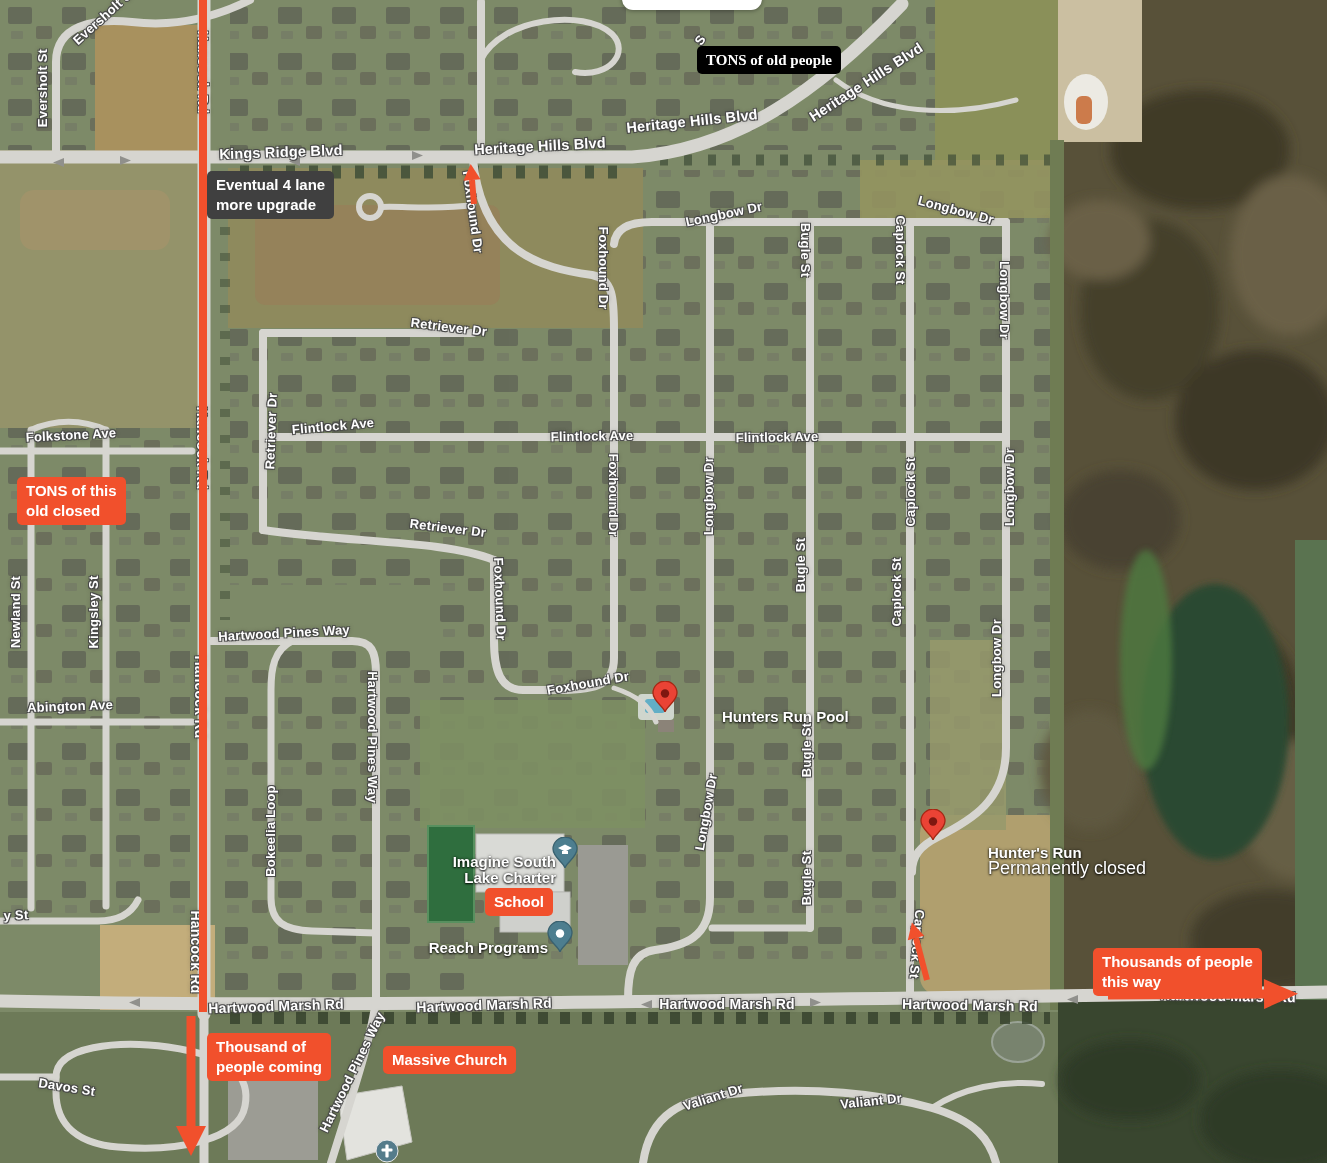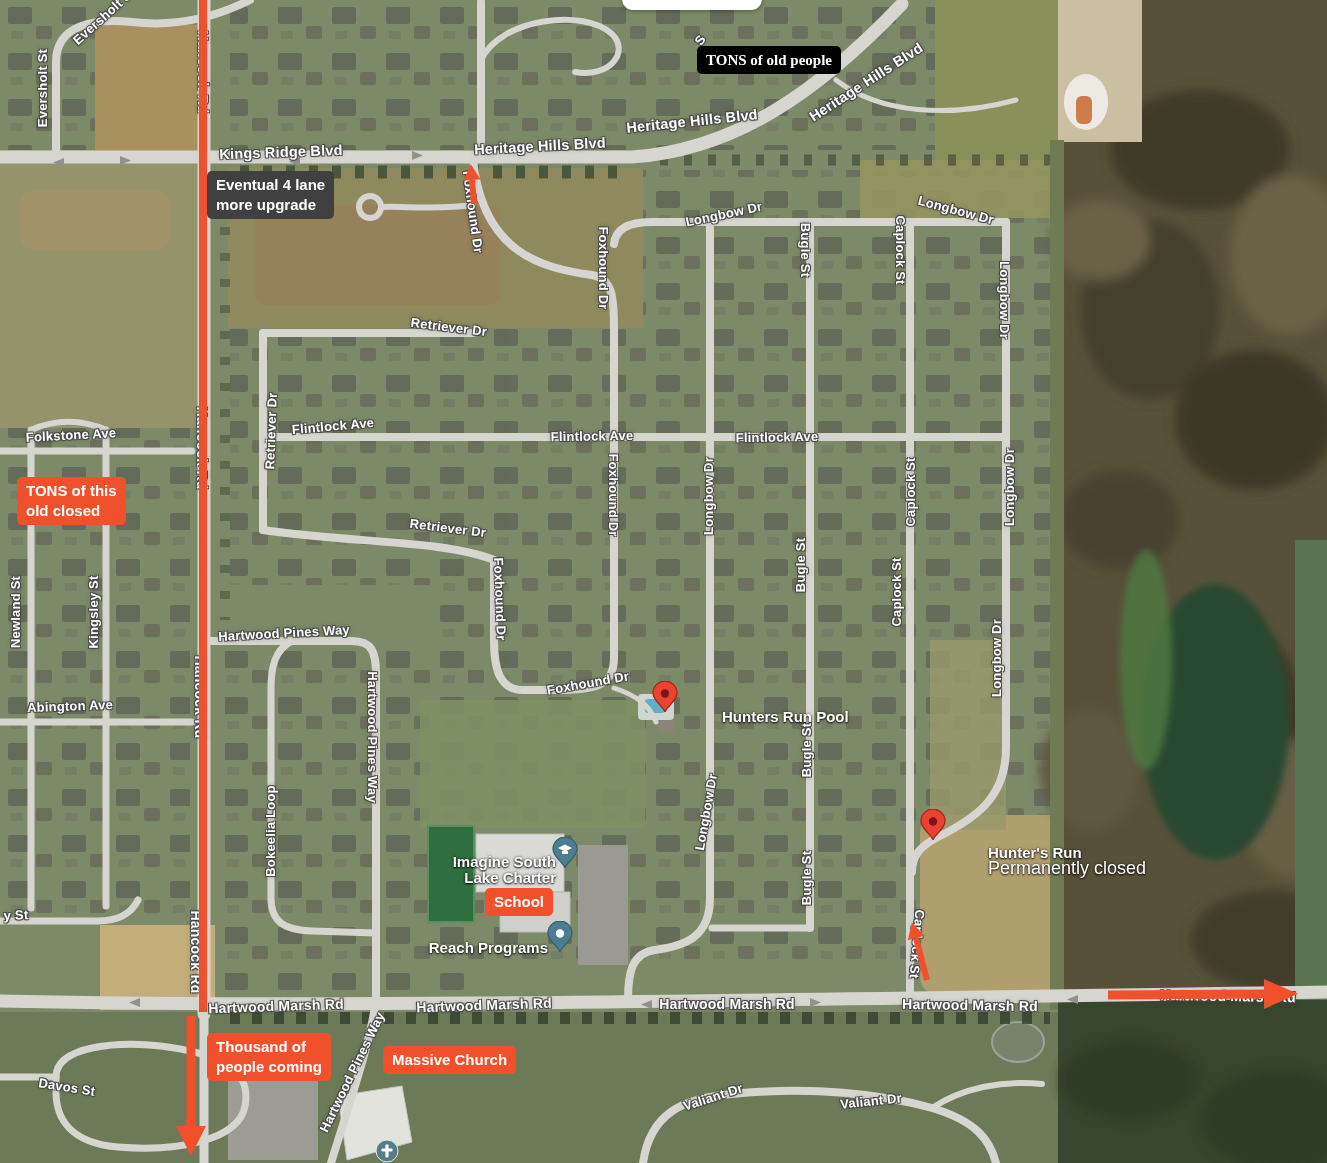--- a/index.html
+++ b/index.html
@@ -303,20 +303,24 @@
       <div class="badge" style="left: 17px; top: 477px; background: rgb(241, 80, 44);">
         <div>TONS of this</div>
         <div>old closed</div>
       </div>
       <div class="badge" style="left: 485px; top: 888px; background: rgb(241, 80, 44);">
         <div>School</div>
       </div>
       <div class="badge" style="left: 383px; top: 1046px; background: rgb(241, 80, 44);">
         <div>Massive Church</div>
       </div>
+      <div class="badge" style="left: 1093px; top: 948px; background: rgb(241, 80, 44);">
+        <div>Thousands of people</div>
+        <div>this way</div>
+      </div>
       <div class="badge" style="left: 207px; top: 1033px; background: rgb(241, 80, 44);">
         <div>Thousand of</div>
         <div>people coming</div>
       </div>
     </div>
 
   <div id="top-pill" style="left:622px;top:-14px;width:140px;height:24px;"></div>
 </div>
 
 </body></html>

